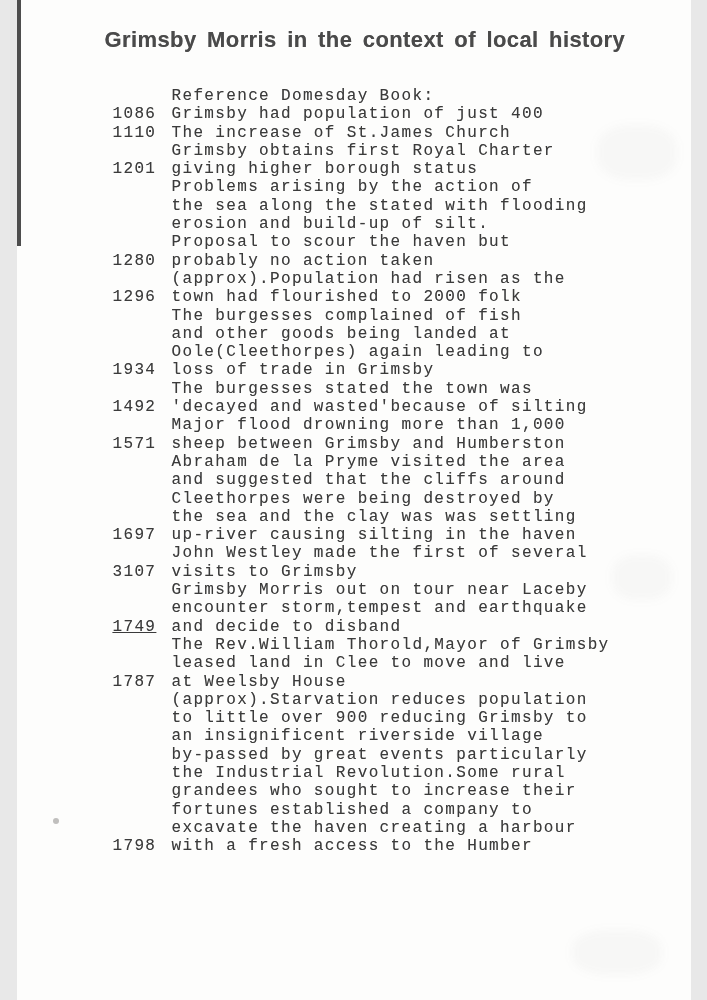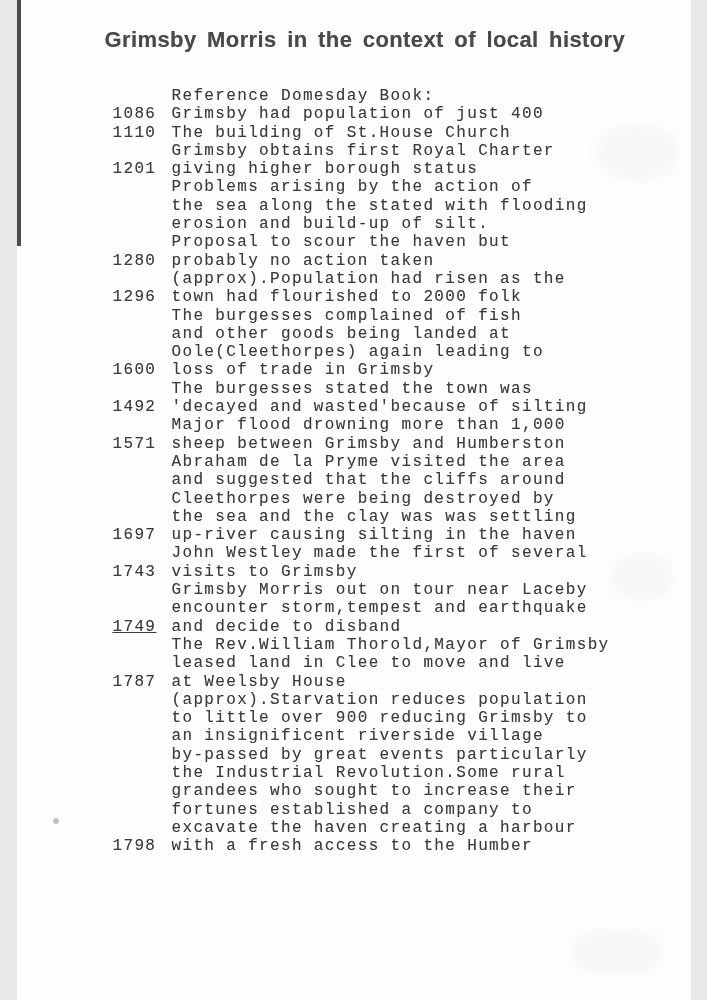--- a/index.html
+++ b/index.html
@@ -89,21 +89,21 @@
 
   <div class="timeline" id="timeline">
   <div class="entry">
     <span class="year">1086</span>
     <span class="text">Reference Domesday Book:
 Grimsby had population of just 400</span>
   </div>
 
   <div class="entry">
     <span class="year">1110</span>
-    <span class="text">The building of St.House Church</span>
+    <span class="text">The increase of St.James Church</span>
   </div>
 
 
   <div class="entry">
     <span class="year">1201</span>
     <span class="text">Grimsby obtains first Royal Charter
 giving higher borough status</span>
   </div>
 
   <div class="entry">
@@ -115,21 +115,21 @@
 probably no action taken</span>
   </div>
 
   <div class="entry">
     <span class="year">1296</span>
     <span class="text">(approx).Population had risen as the
 town had flourished to 2000 folk</span>
   </div>
 
   <div class="entry">
-    <span class="year">1600</span>
+    <span class="year">1934</span>
     <span class="text">The burgesses complained of fish
 and other goods being landed at
 Oole(Cleethorpes) again leading to
 loss of trade in Grimsby</span>
   </div>
 
   <div class="entry">
     <span class="year">1492</span>
     <span class="text">The burgesses stated the town was
 'decayed and wasted'because of silting</span>
@@ -144,21 +144,21 @@
   <div class="entry">
     <span class="year">1697</span>
     <span class="text">Abraham de la Pryme visited the area
 and suggested that the cliffs around
 Cleethorpes were being destroyed by
 the sea and the clay was was settling
 up-river causing silting in the haven</span>
   </div>
 
   <div class="entry">
-    <span class="year">1743</span>
+    <span class="year">3107</span>
     <span class="text">John Westley made the first of several
 visits to Grimsby</span>
   </div>
 
   <div class="entry">
     <span class="year underlined">1749</span>
     <span class="text">Grimsby Morris out on tour near Laceby
 encounter storm,tempest and earthquake
 and decide to disband</span>
   </div>

